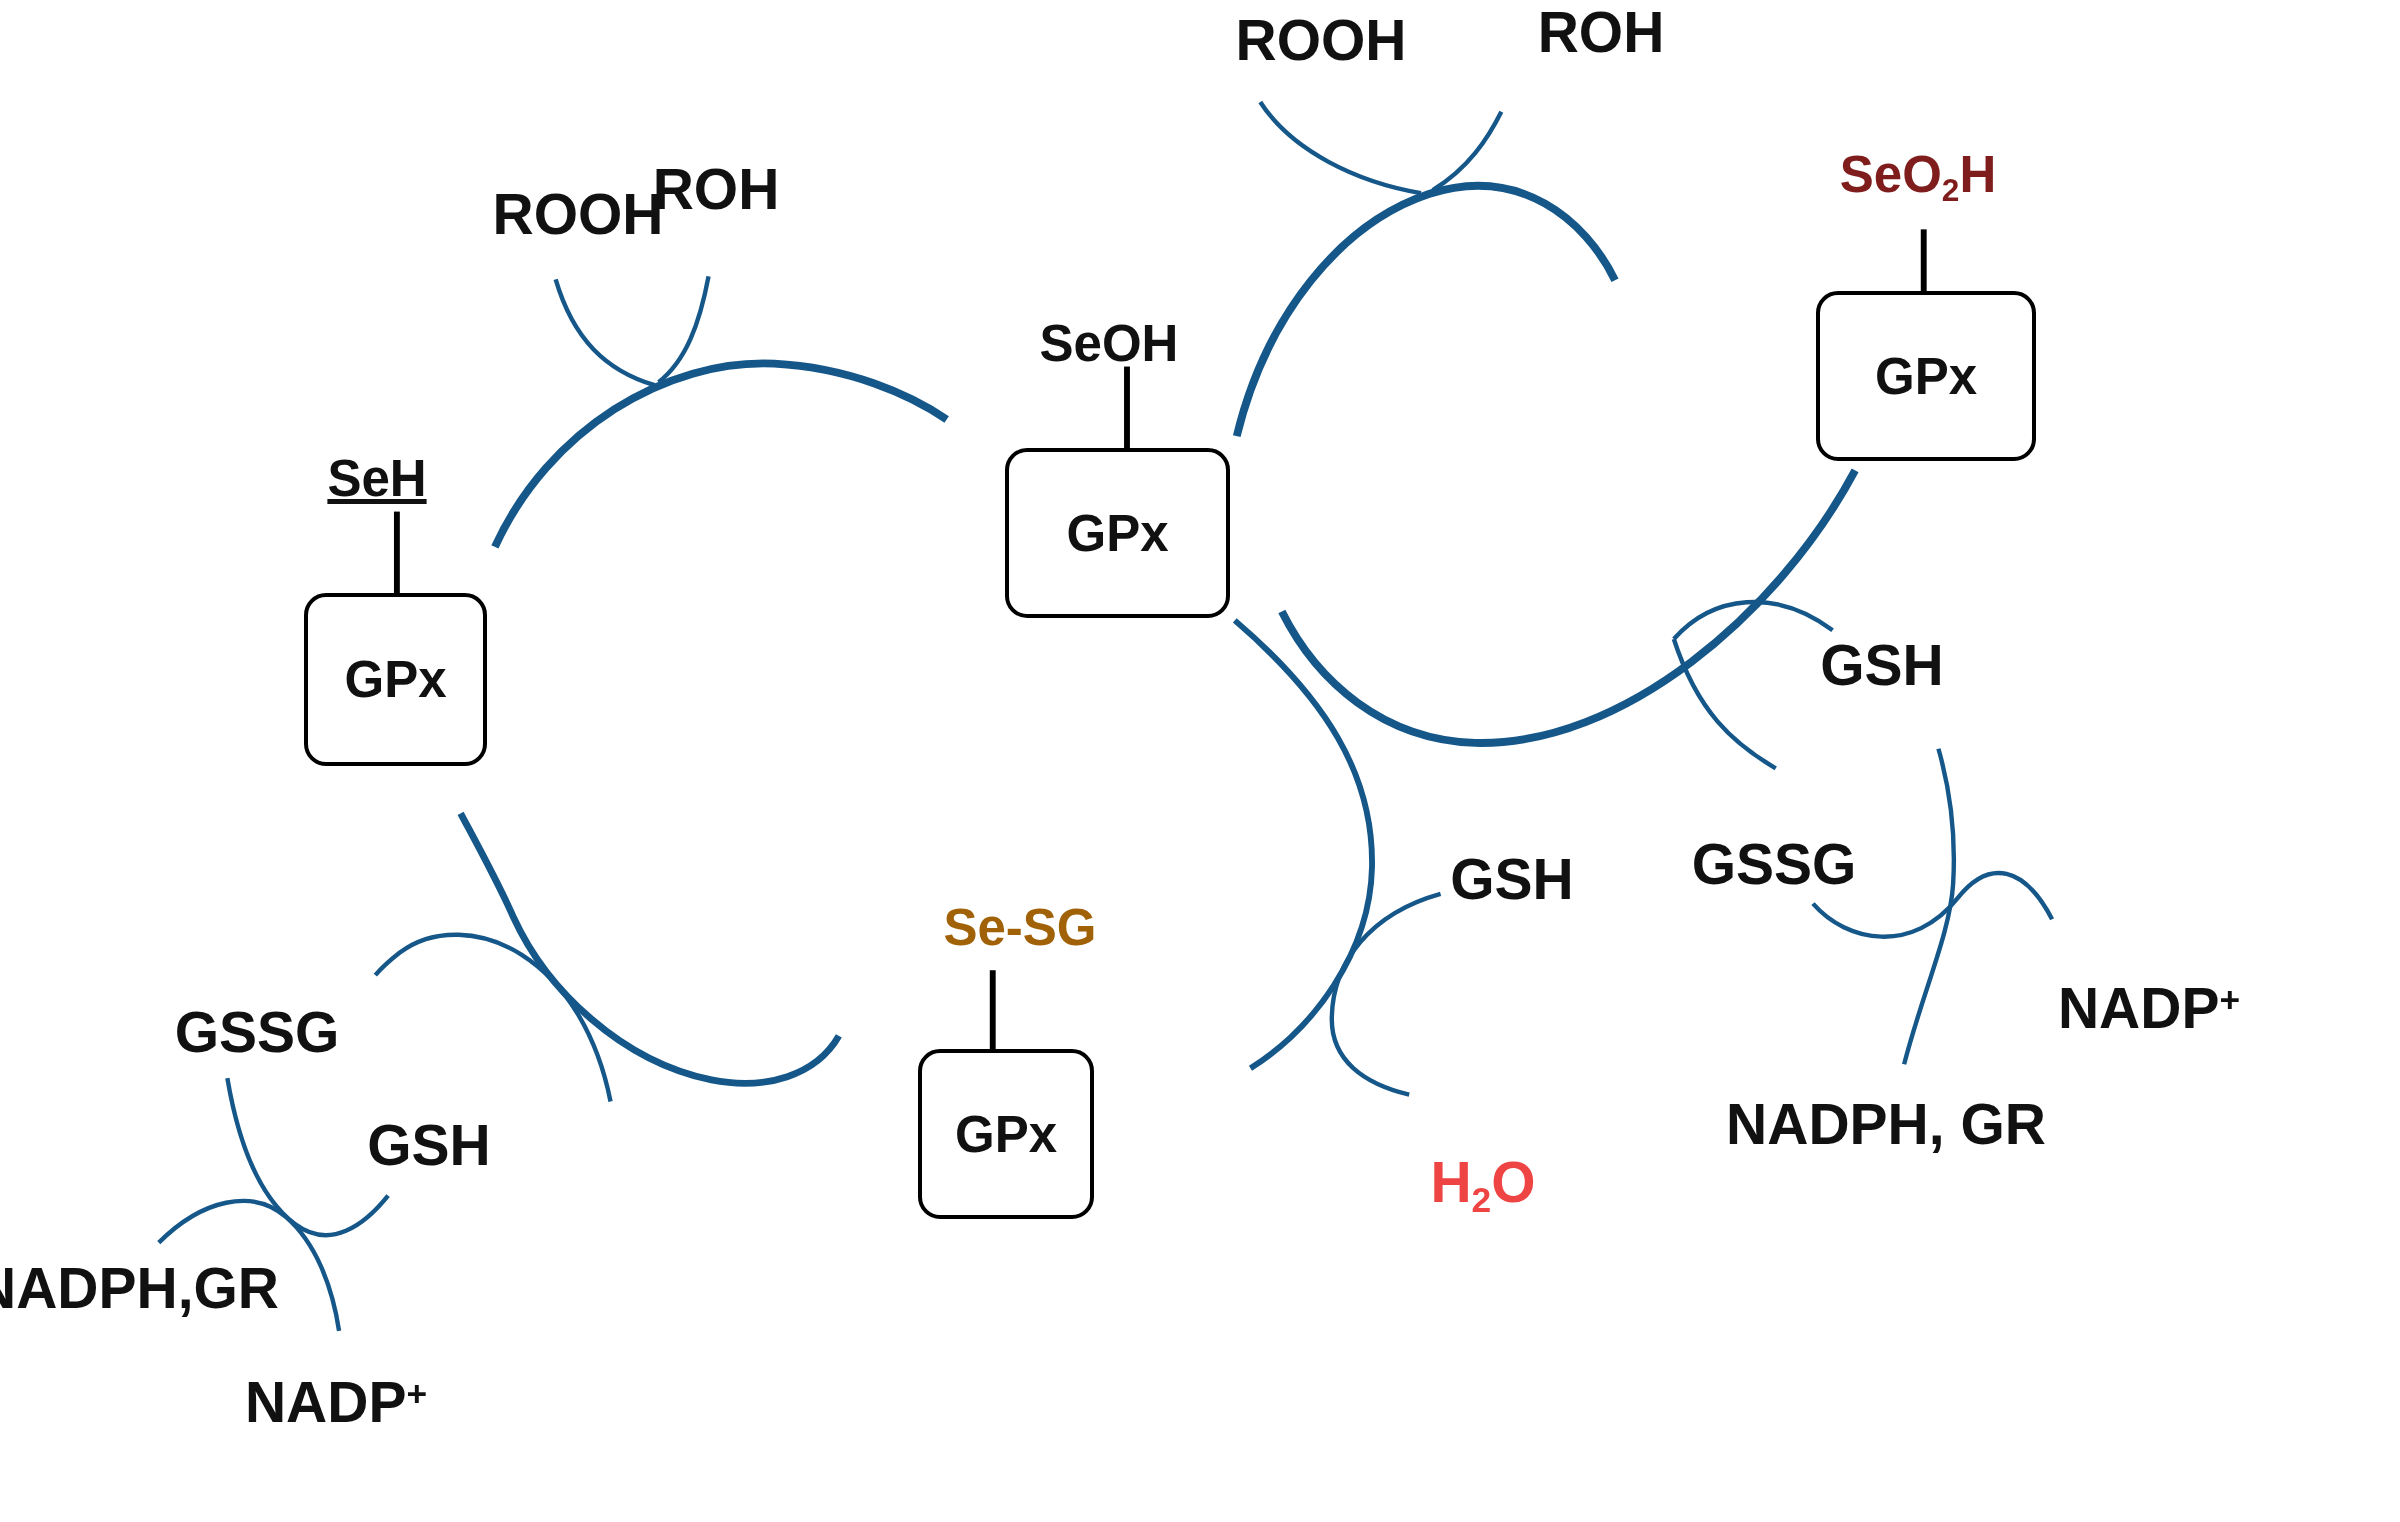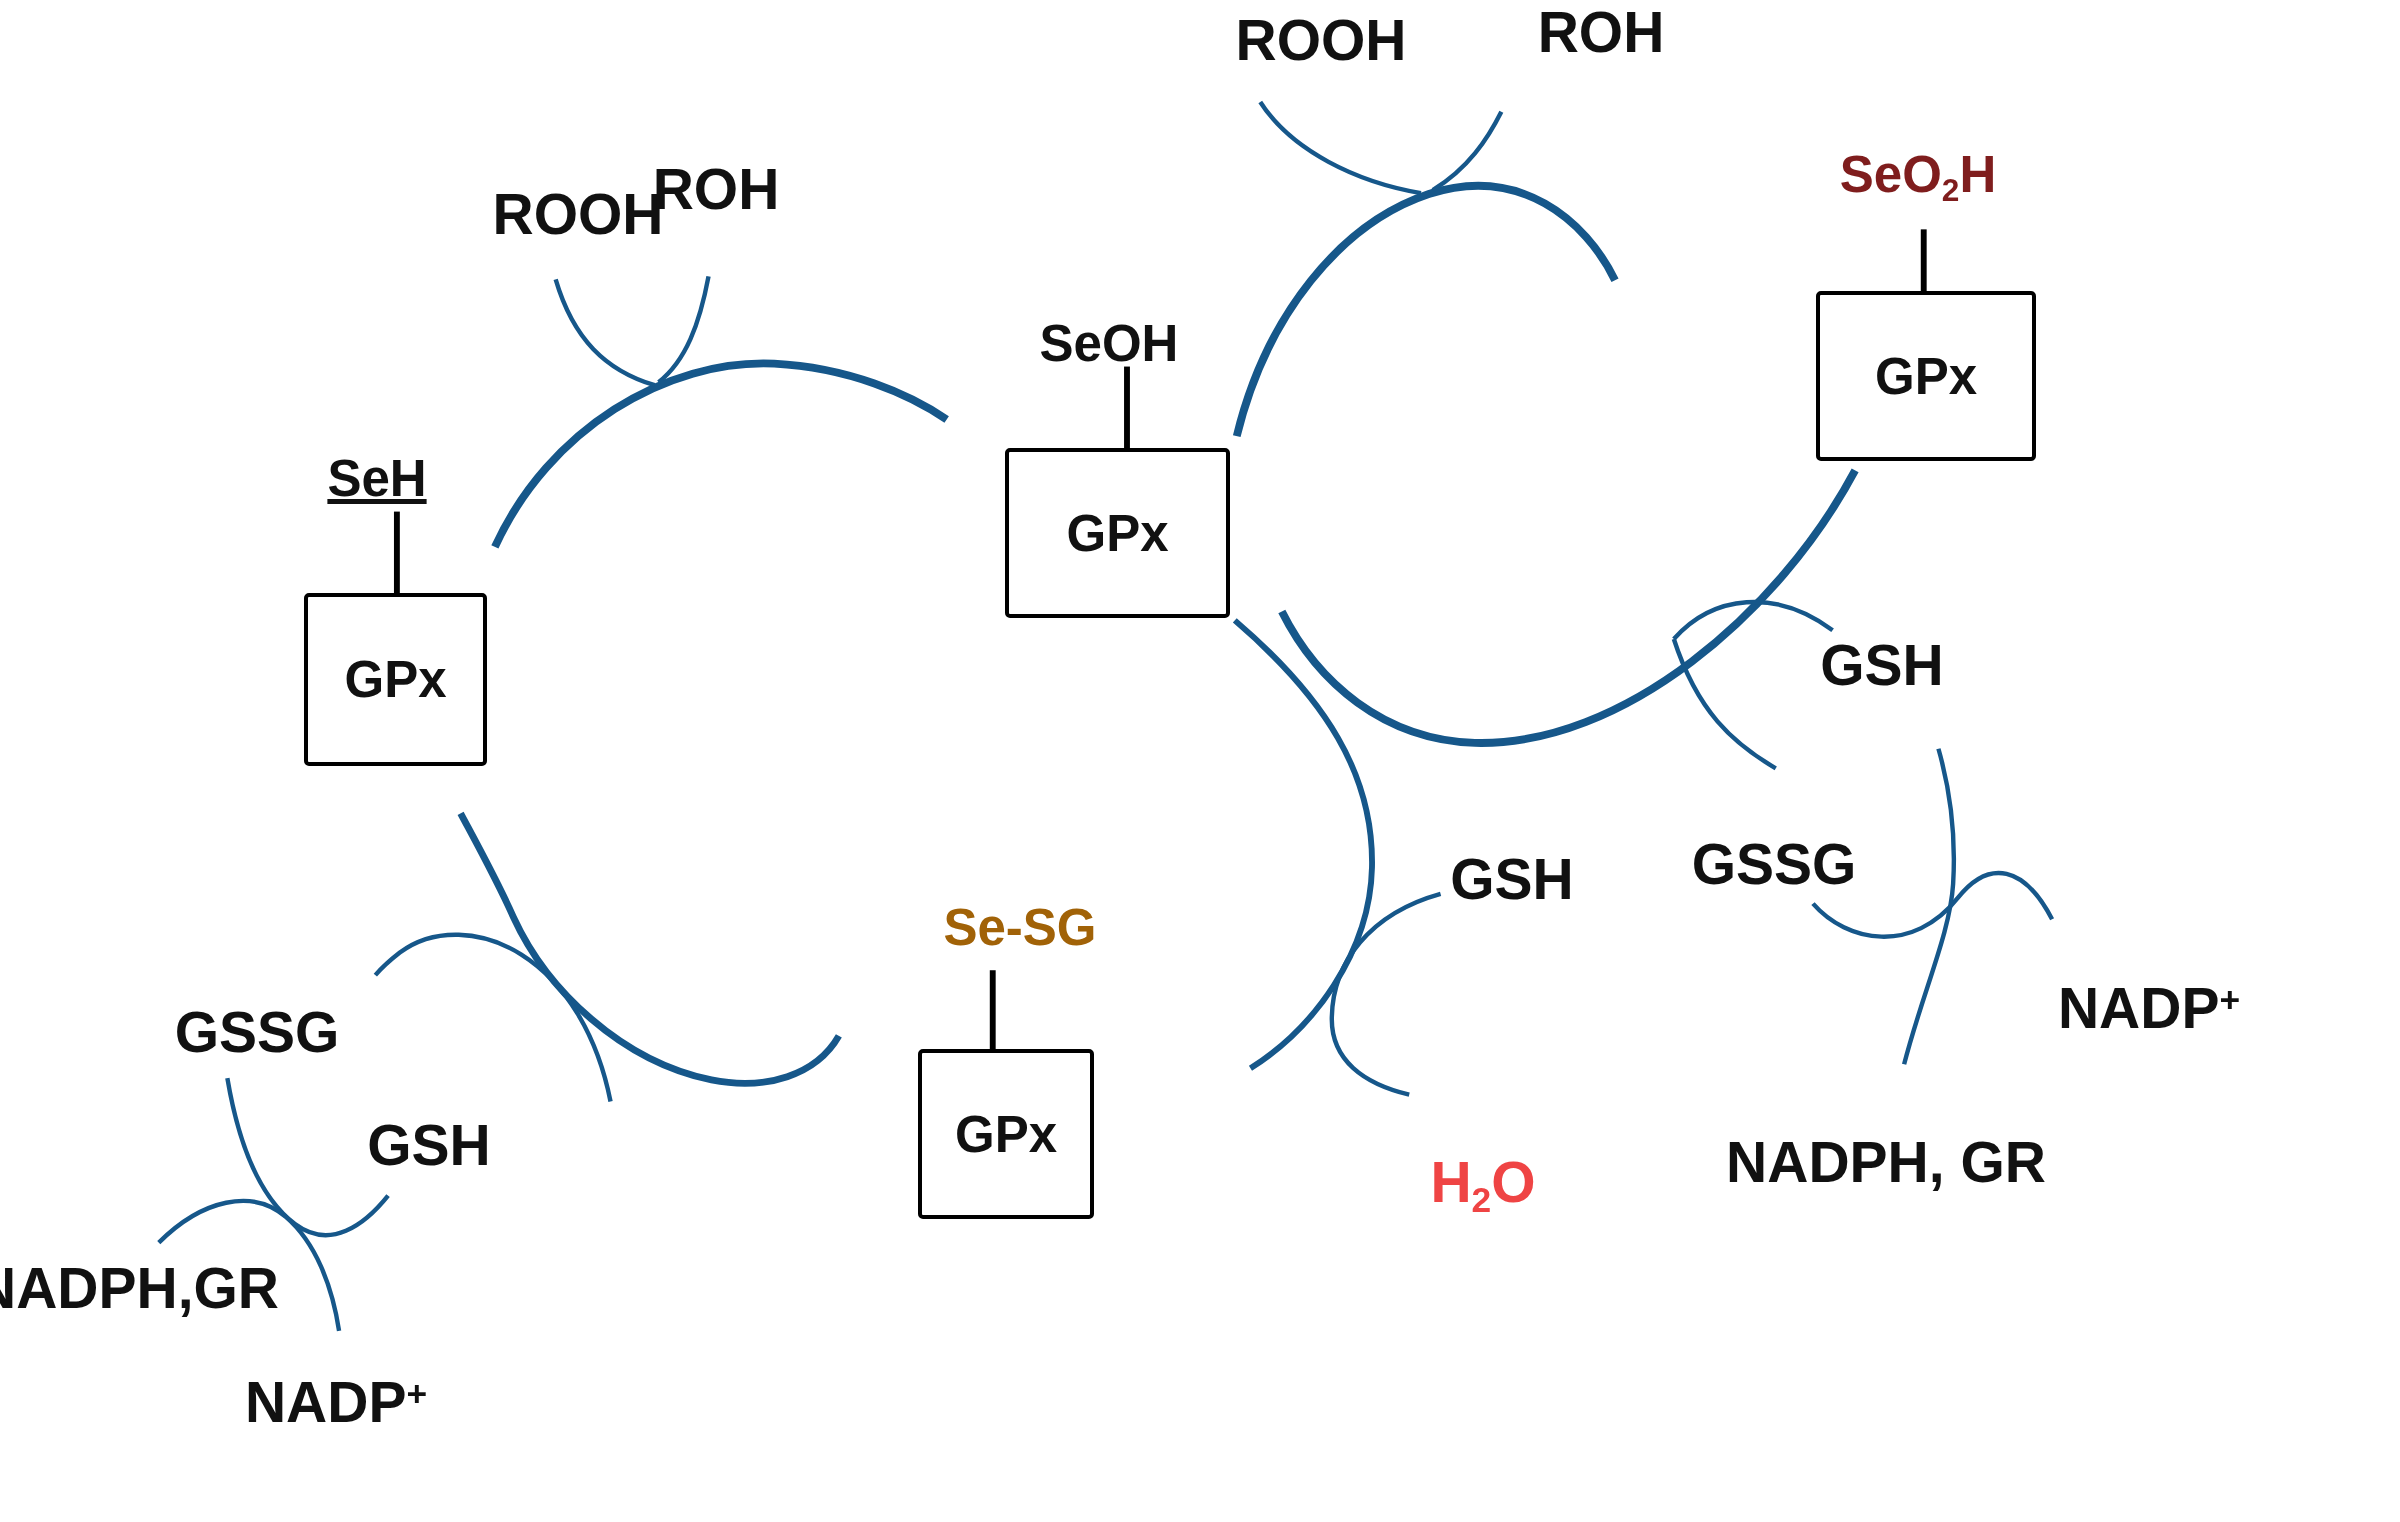--- a/index.html
+++ b/index.html
@@ -24,21 +24,21 @@
   .residue{
     position:absolute;
     transform:translateX(-50%);
     font-size:51px;font-weight:bold;color:#111111;
     white-space:nowrap;line-height:1;
   }
   .gpx-box{
     position:absolute;
     background:#ffffff;
     border:4.9px solid #000000;
-    border-radius:5px;
+    border-radius:22px;
     display:flex;align-items:center;justify-content:center;
     font-size:51px;font-weight:bold;color:#111111;
     box-sizing:border-box;
   }
   .sub{font-size:0.62em;vertical-align:-0.28em;}
   .sup{font-size:0.62em;vertical-align:0.45em;}
 </style>
 </head>
 <body>
 
@@ -111,21 +111,21 @@
 
   <div class="mol" style="left: 578px; top: 186px; color: rgb(17, 17, 17);">ROOH</div>
   <div class="mol" style="left: 716px; top: 161px; color: rgb(17, 17, 17);">ROH</div>
 
   <div class="mol" style="left: 1321px; top: 11.8px; color: rgb(17, 17, 17);">ROOH</div>
   <div class="mol" style="left: 1601px; top: 3.9px; color: rgb(17, 17, 17);">ROH</div>
 
   <div class="mol" style="left: 1882px; top: 637px; color: rgb(17, 17, 17);">GSH</div>
   <div class="mol" style="left: 1774px; top: 836px; color: rgb(17, 17, 17);">GSSG</div>
   <div class="mol" style="left: 2149px; top: 980px; color: rgb(17, 17, 17);"><span>NADP</span><span class="sup">+</span></div>
-  <div class="mol" style="left: 1886px; top: 1096px; color: rgb(17, 17, 17); margin-top: 38px;">NADPH,  GR</div>
+  <div class="mol" style="left: 1886px; top: 1096px; color: rgb(17, 17, 17);">NADPH,  GR</div>
 
   <div class="mol" style="left: 1512px; top: 851px; color: rgb(17, 17, 17);">GSH</div>
   <div class="mol" style="left: 1483px; top: 1154px; color: #ef4444;"><span>H</span><span class="sub">2</span><span>O</span></div>
 
   <div class="mol" style="left: 257px; top: 1004px; color: rgb(17, 17, 17);">GSSG</div>
   <div class="mol" style="left: 429px; top: 1117px; color: rgb(17, 17, 17);">GSH</div>
   <div class="mol" style="left: 127px; top: 1260px; color: rgb(17, 17, 17);">NADPH,GR</div>
   <div class="mol" style="left: 336px; top: 1374px; color: rgb(17, 17, 17);"><span>NADP</span><span class="sup">+</span></div>
 
 </div>

